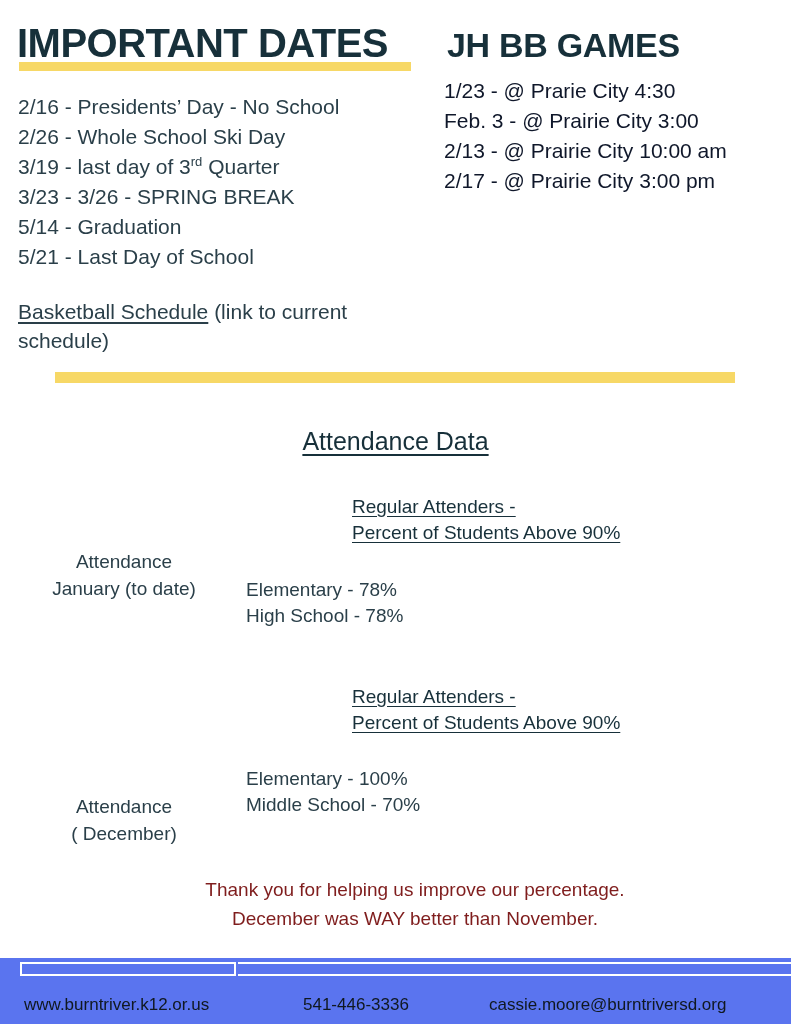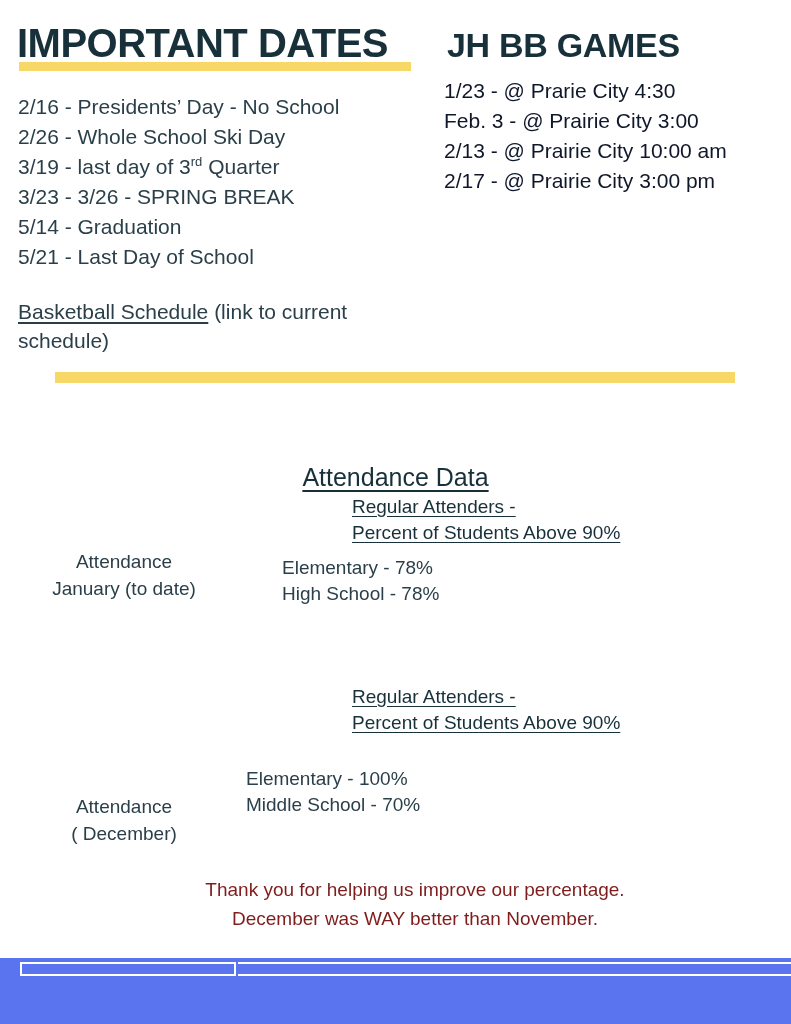--- a/index.html
+++ b/index.html
@@ -115,21 +115,20 @@
   
   .attendance-title {
     position: absolute;
     left: 0;
     top: 425px;
     width: 791px;
     text-align: center;
     font-size: 25px;
     line-height: 32px;
     color: #17303a;
-    margin-top: 36px;
   }
   .attendance-title span {
     text-decoration: underline;
     text-underline-offset: 4px;
   }
 
   .att-header {
     position: absolute;
     font-size: 19px;
     line-height: 26px;
@@ -153,21 +152,21 @@
   .att-label-1 { left: 6px; top: 548px; width: 236px; }
   .att-label-2 { left: 6px; top: 793px; width: 236px; }
   .att-label div { white-space: nowrap; }
 
   .att-values {
     position: absolute;
     font-size: 19px;
     line-height: 26px;
     color: #2a3f49;
   }
-  .att-values-1 { left: 246px; top: 555px; margin-left: 36px; }
+  .att-values-1 { left: 246px; top: 577px; }
   .att-values-2 { left: 246px; top: 766px; }
   .att-values div { white-space: nowrap; }
 
   .thanks {
     position: absolute;
     left: 150px;
     top: 875px;
     width: 530px;
     text-align: center;
     font-size: 19px;
@@ -294,15 +293,20 @@
 
   <div class="thanks">
     <div>Thank you for helping us improve our percentage.</div>
     <div>December was WAY better than November.</div>
   </div>
 
   <div class="footer">
     <div class="footer-inset-box"></div>
     <div class="footer-right-top"></div>
     <div class="footer-right-rule"></div>
+    <div class="footer-links">
+      <span class="fl fl-web">www.burntriver.k12.or.us</span>
+      <span class="fl fl-phone">541-446-3336</span>
+      <span class="fl fl-email">cassie.moore@burntriversd.org</span>
+    </div>
   </div>
 
 </div>
 
 </body></html>

